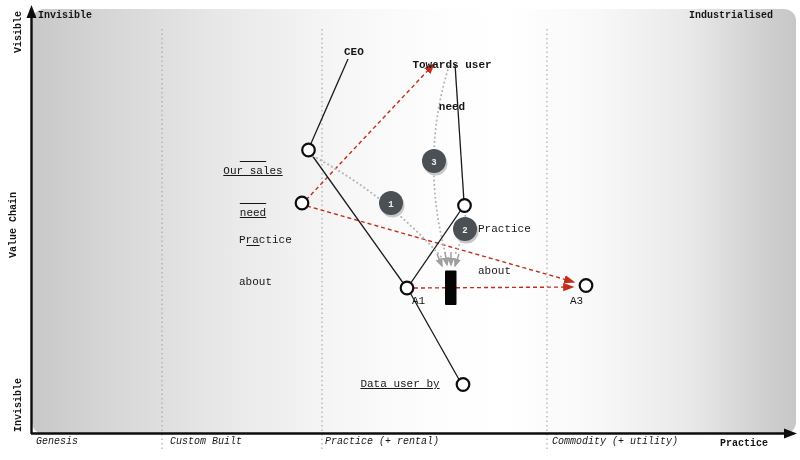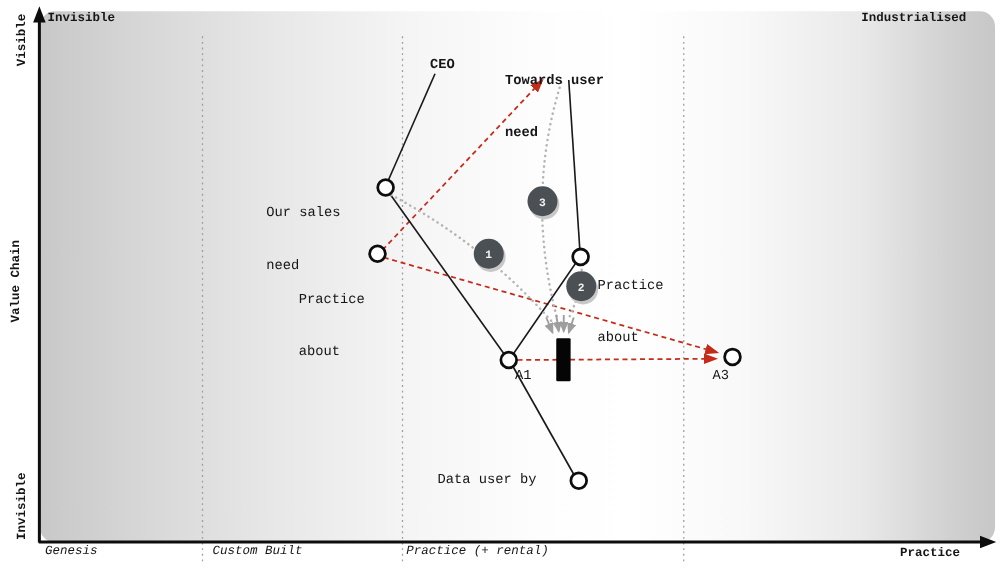--- a/index.html
+++ b/index.html
@@ -24,22 +24,22 @@
   .lbl{
     position:absolute;
     font-size:11px;
     line-height:14px;
     white-space:pre;
   }
   .sz10{font-size:10px;line-height:12px;}
   .bold{font-weight:bold;}
   .italic{font-style:italic;}
   .rot{transform:rotate(-90deg);transform-origin:0 0;}
-  .right{text-align:left;}
-  .center{text-align:left;}
+  .right{text-align:center;text-decoration:underline;}
+  .center{text-align:center;}
 </style>
 </head>
 <body>
 
 <div class="map">
 
   <div class="plot-bg"></div>
 
   <svg class="overlay" width="800" height="460" viewBox="0 0 800 460">
     <defs>
@@ -110,20 +110,21 @@
   <div class="lbl bold sz10" style="left:38px;top:10px">Invisible</div>
   <div class="lbl bold sz10" style="right:27px;top:10px">Industrialised</div>
 
   <div class="lbl bold sz10 rot" style="left:13px;top:53px">Visible</div>
   <div class="lbl bold sz10 rot" style="left:8px;top:258px">Value Chain</div>
   <div class="lbl bold sz10 rot" style="left:13px;top:432px">Invisible</div>
 
   <div class="lbl italic sz10" style="left:36px;top:436px">Genesis</div>
   <div class="lbl italic sz10" style="left:170px;top:436px">Custom Built</div>
   <div class="lbl italic sz10" style="left:325px;top:436px">Practice (+ rental)</div>
+  <div class="lbl italic sz10" style="left:552px;top:436px">Commodity (+ utility)</div>
   <div class="lbl bold sz10" style="left:720px;top:438px">Practice</div>
 
   <div class="lbl bold" style="left:344px;top:45px">CEO</div>
 
   <div class="lbl bold center" style="left:404px;top:30px;width:96px">
     <div>Towards user</div>
     <div>need</div>
   </div>
 
   <div class="lbl right" style="left:213px;top:136px;width:80px">

